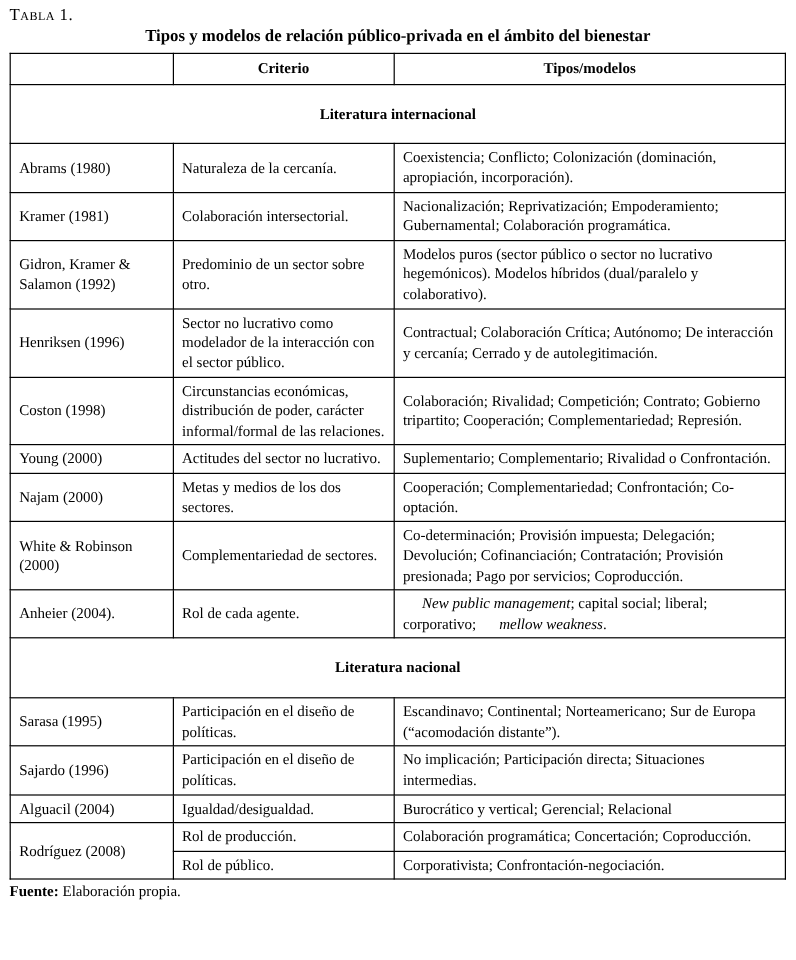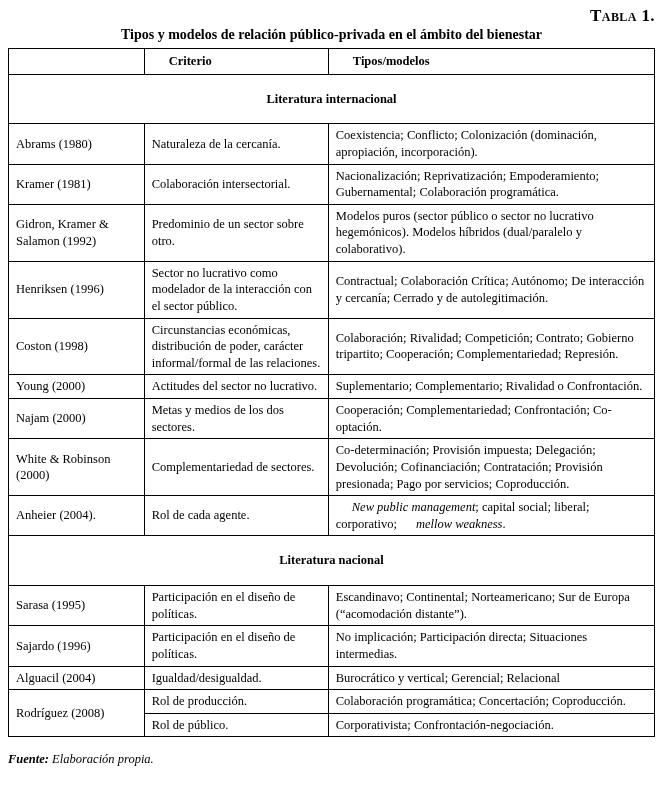--- a/index.html
+++ b/index.html
@@ -3,38 +3,38 @@
 <meta charset="utf-8">
 <style>
   html, body { margin: 0; padding: 0; background: #ffffff; }
   body {
     width: 663px; height: 800px; overflow: hidden;
     font-family: "Liberation Serif", "DejaVu Serif", serif;
     color: #000; font-size: 12.5px;
   }
   .page { padding: 6px 8px 0 8px; box-sizing: border-box; }
   .title-caption {
-    font-weight: bold; font-variant: small-caps; font-size: 17px;
-    text-align: right; letter-spacing: 0.4px;
+    font-weight: normal; font-variant: small-caps; font-size: 14px;
+    text-align: left; letter-spacing: 0.4px;
   }
   .title-subtitle {
     font-weight: bold; font-size: 14px; text-align: center; margin-top: 1px;
   }
   table { width: 100%; border-collapse: collapse; margin-top: 5px; }
   th, td {
     border: 1px solid #000; padding: 3px 7px; line-height: 1.33;
     text-align: left; vertical-align: middle;
   }
-  th { font-weight: bold; padding: 4px 24px; }
+  th { font-weight: bold; text-align: center; padding: 4px 24px; }
   .section-cell { font-weight: bold; text-align: center; padding: 16px 7px; }
   .author-cell { vertical-align: middle; }
   .criterio-cell { vertical-align: middle; }
   .tipos-cell { vertical-align: middle; }
   .it { font-style: italic; margin-left: 16px; }
-  .footer { margin-top: 15px; font-size: 12.5px; font-style: italic; }
+  .footer { margin-top: 3px; font-size: 12.5px; }
   .bold { font-weight: bold; }
   .col-author { width: 21%; }
   .col-criterio { width: 28.5%; }
   .col-tipos { width: 50.5%; }
 </style>
 </head>
 <body>
 
 <div class="page">
 

